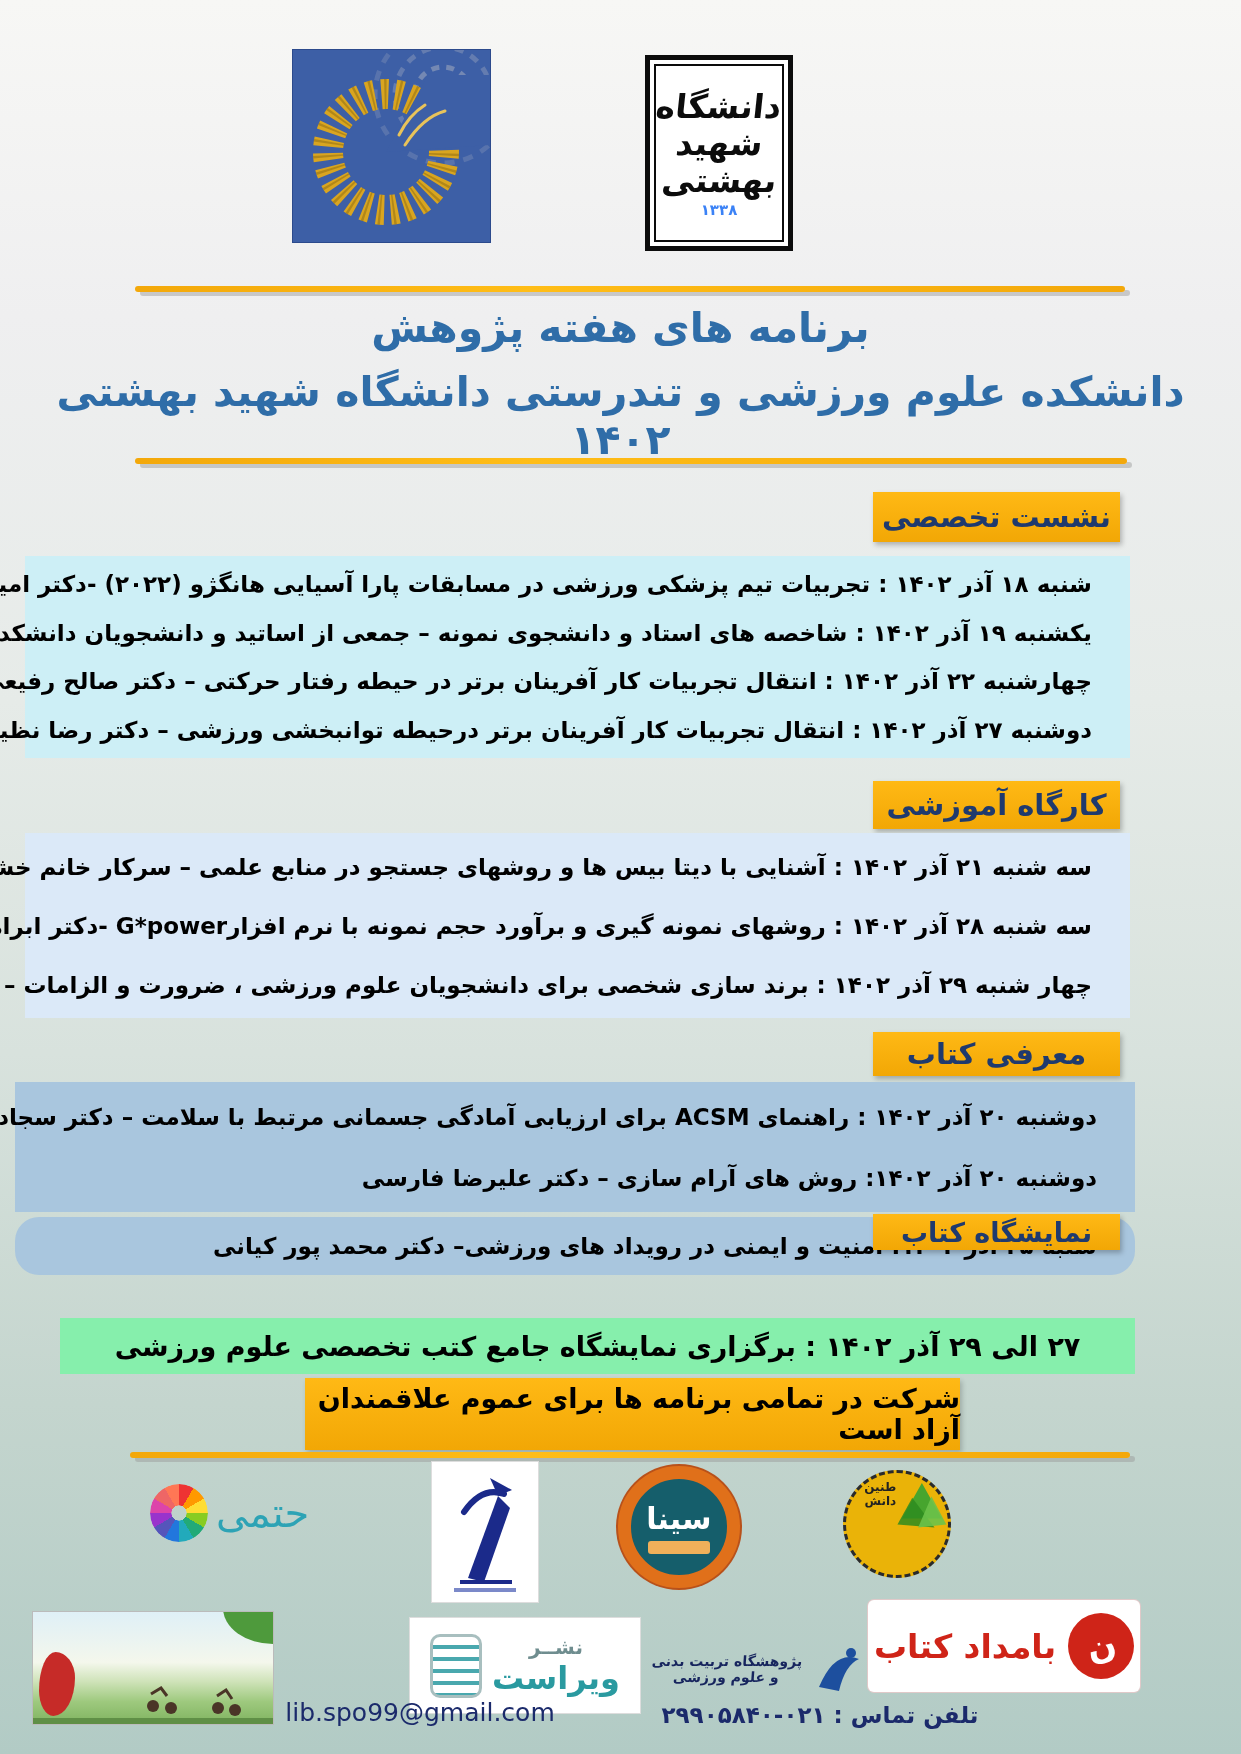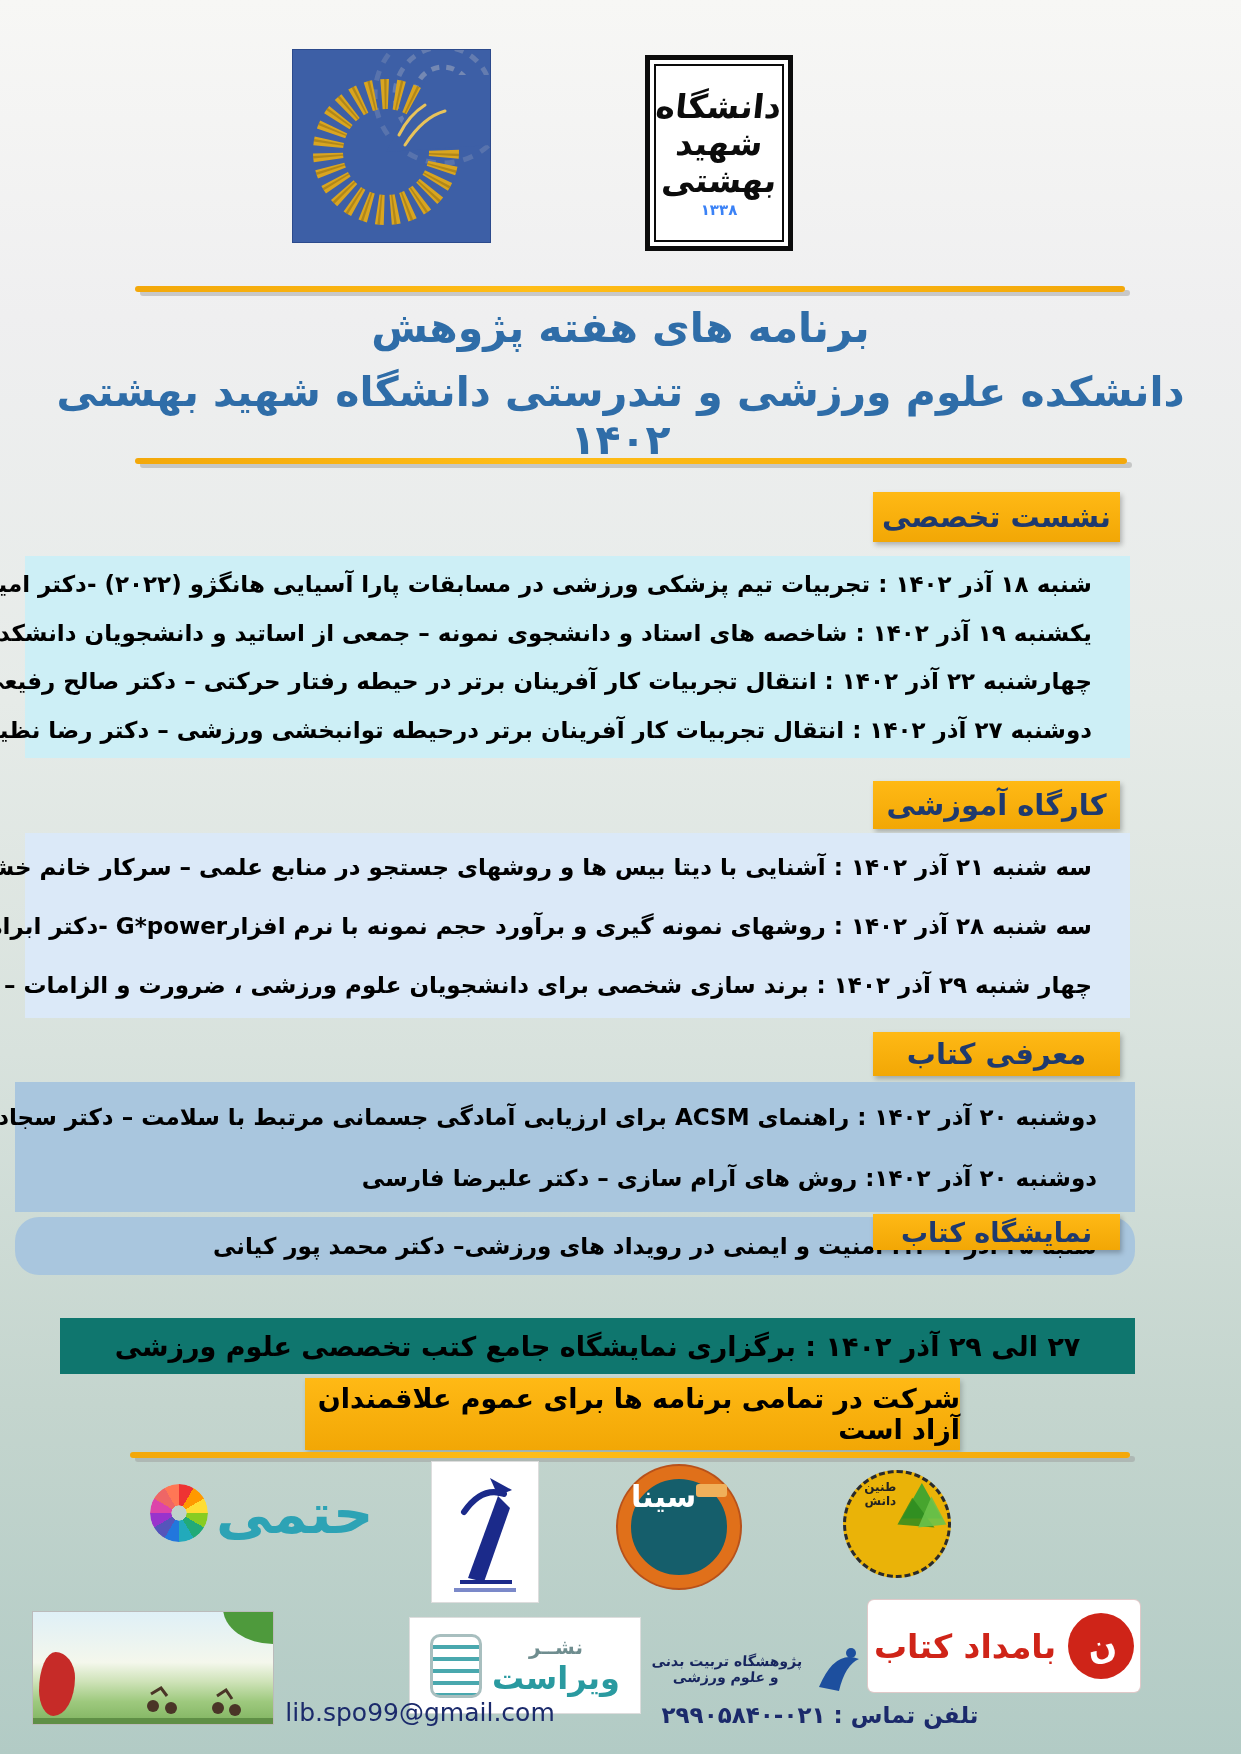--- a/index.html
+++ b/index.html
@@ -36,33 +36,33 @@
   .sec3-header{top:1032px;height:44px;}
   .sec4-header{top:1214px;height:36px;font-size:27px;}
 
   
   .sec-box{direction:rtl;display:flex;flex-direction:column;justify-content:space-around;box-sizing:border-box;padding:4px 38px 4px 16px;}
   .sec-box .item{color:#000;font-weight:700;font-size:23px;text-align:right;white-space:nowrap;}
   .sec1-box{left:25px;top:556px;width:1105px;height:202px;background:#cdeff6;}
   .sec2-box{left:25px;top:833px;width:1105px;height:185px;background:#dbe9f8;}
   .sec3-box1{left:15px;top:1082px;width:1120px;height:130px;background:#a9c6de;}
   .sec3-box2{left:15px;top:1217px;width:1120px;height:58px;background:#a9c6de;border-radius:24px;}
-  .sec4-box{left:60px;top:1318px;width:1075px;height:56px;background:#0f766e;justify-content:center;padding:4px;}
+  .sec4-box{left:60px;top:1318px;width:1075px;height:56px;background:#86efac;justify-content:center;padding:4px;}
   .sec4-box .item{text-align:center;font-size:27px;white-space:normal;}
 
   
   .banner{left:305px;top:1378px;width:655px;height:72px;background:linear-gradient(180deg,#ffb915,#f2a705);display:flex;align-items:center;justify-content:center;direction:rtl;color:#000;font-weight:700;font-size:27px;box-shadow:2px 3px 5px rgba(0,0,0,.2);}
 
   
   .logo-hatmi{left:150px;top:1480px;width:215px;height:66px;display:flex;align-items:center;direction:ltr;}
   .hatmi-flower{width:58px;height:58px;border-radius:50%;background:conic-gradient(#e33 0 30deg,#f90 30deg 60deg,#fd3 60deg 90deg,#8c2 90deg 120deg,#2a7 120deg 150deg,#2ab 150deg 180deg,#27d 180deg 210deg,#55b 210deg 240deg,#93c 240deg 270deg,#d4a 270deg 300deg,#e66 300deg 330deg,#f75 330deg 360deg);
     -webkit-mask:radial-gradient(circle,transparent 0 18%,#000 19% 100%);mask:radial-gradient(circle,transparent 0 18%,#000 19% 100%);flex:none;}
-  .hatmi-word{color:#2da3b5;font-weight:700;font-size:56px;letter-spacing:2px;margin-left:8px;direction:rtl;}
+  .hatmi-word{color:#2da3b5;font-weight:400;font-size:40px;letter-spacing:2px;margin-left:8px;direction:rtl;}
   .logo-pen{left:432px;top:1462px;width:106px;height:140px;background:#fff;box-shadow:0 0 0 1px #ddd;display:flex;align-items:center;justify-content:center;}
-  .logo-sina{left:618px;top:1466px;width:122px;height:122px;border-radius:50%;background:#155e6b;border:13px solid #e0701a;box-sizing:border-box;display:flex;justify-content:center;box-shadow:0 0 0 2px #b8511a;}
+  .logo-sina{left:618px;top:1466px;width:122px;height:122px;border-radius:50%;background:#155e6b;border:13px solid #e0701a;box-sizing:border-box;display:flex;flex-direction:column;align-items:center;justify-content:center;box-shadow:0 0 0 2px #b8511a;}
   .sina-word{color:#fff;font-weight:700;font-size:30px;direction:rtl;}
   .sina-strip{width:62px;height:13px;background:#f0b05a;border-radius:3px;margin-top:5px;}
   .logo-tanin{left:843px;top:1470px;width:108px;height:108px;border-radius:50%;background:#eab308;border:3px dashed #2a2a2a;box-sizing:border-box;display:flex;flex-direction:row;align-items:flex-start;}
   .tanin-word{font-size:12px;font-weight:700;color:#222;margin-top:7px;direction:rtl;}
 
   
   .logo-nature{left:33px;top:1612px;width:240px;height:112px;background:linear-gradient(180deg,#dff0f7 0%,#f4f7ec 45%,#cfe3b9 62%,#9ec97e 80%,#7fb35f 100%);overflow:hidden;box-shadow:0 0 0 1px #bbb;}
   .nature-red{position:absolute;left:6px;bottom:8px;width:36px;height:64px;background:#c62b28;border-radius:46% 54% 60% 40%/60% 40% 60% 40%;}
   .nature-leaf{position:absolute;right:-6px;top:-8px;width:56px;height:40px;background:#4e9a3c;border-radius:0 0 0 90%;}
   .logo-virast{left:410px;top:1618px;width:230px;height:95px;background:#fff;box-shadow:0 0 0 1px #ddd;display:flex;align-items:center;justify-content:flex-end;direction:rtl;padding:0 20px;box-sizing:border-box;}

